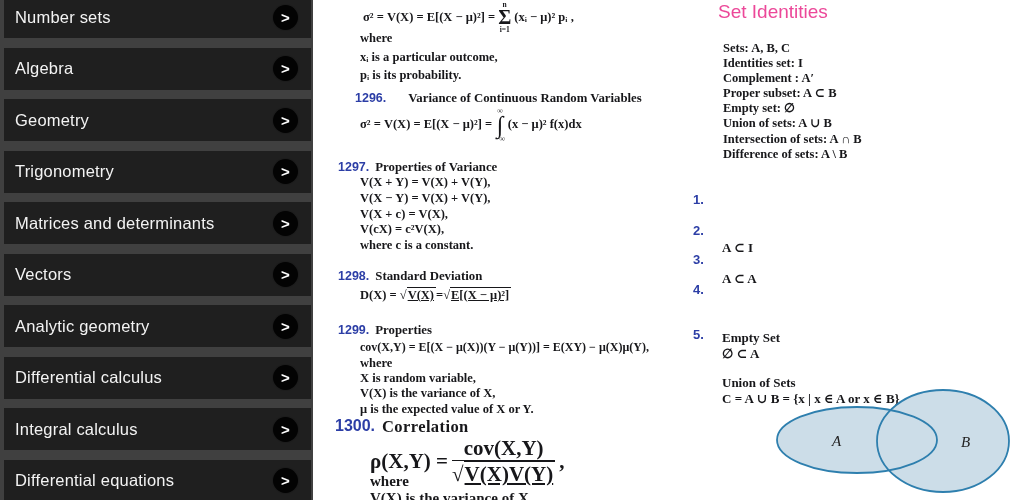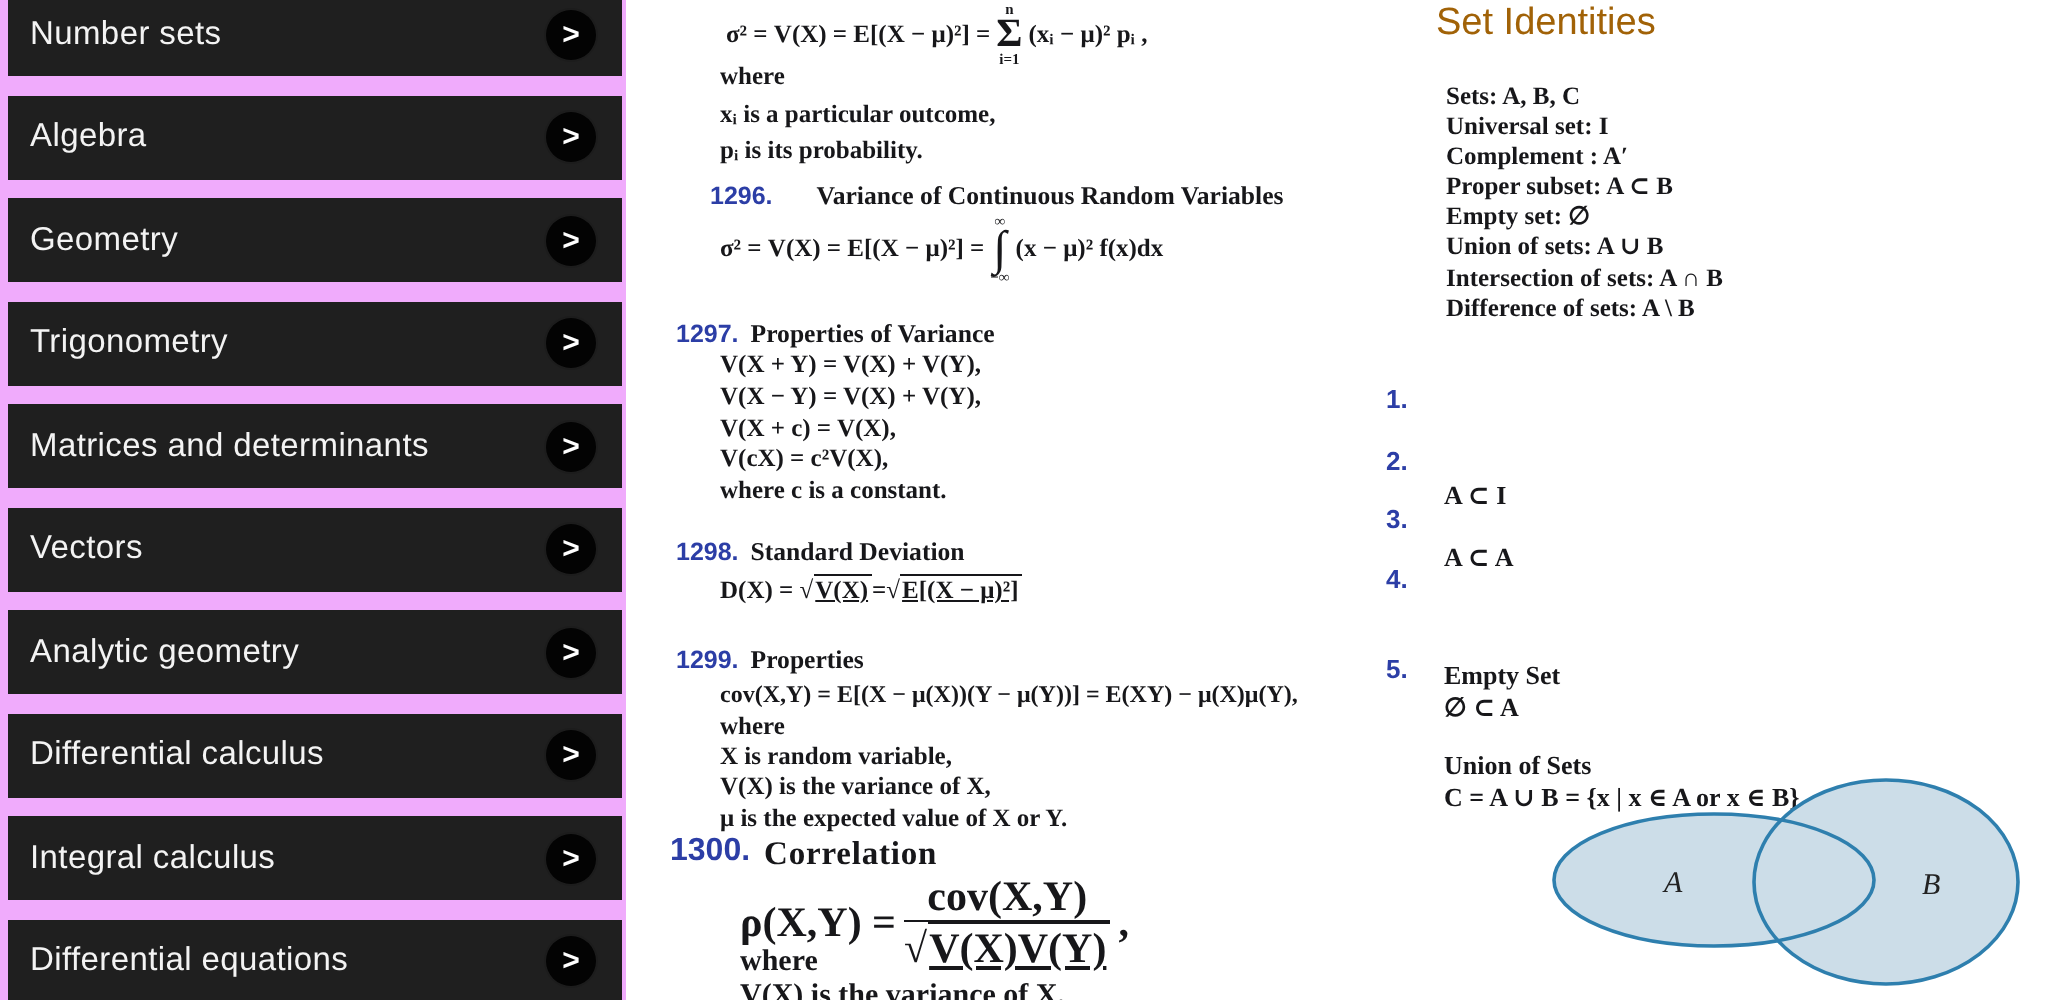--- a/index.html
+++ b/index.html
@@ -5,21 +5,21 @@
   html,body { margin:0; padding:0; }
   body {
     width:1024px; height:500px; overflow:hidden; position:relative;
     background:#ffffff;
     font-family:"Liberation Serif","DejaVu Serif",serif;
   }
 
   
   .sidebar {
     position:absolute; left:0; top:0; width:313px; height:500px;
-    background:#f0abfc; overflow:hidden;
+    background:#404040; overflow:hidden;
   }
   .nav-list { position:absolute; top:-4px; left:0; right:0;
     display:flex; flex-direction:column; gap:9.5px; }
   .nav-row {
     height:42px; margin-left:4px; margin-right:2px;
     background:#1f1f1f;
     display:flex; align-items:center; justify-content:space-between;
     padding:0 12px 0 11px; box-sizing:border-box; cursor:pointer;
   }
   .nav-label {
@@ -67,21 +67,21 @@
   
   .f-large { font-size:21px; }
   .frac { display:inline-flex; flex-direction:column; align-items:center;
     margin:0 4px; line-height:1.15; }
   .frac .den { border-top:1.8px solid #17171a; padding-top:1px; }
 
   
   .si-title {
     position:absolute; left:38px; top:1px;
     font-family:"Liberation Sans","DejaVu Sans",sans-serif;
-    font-size:19px; color:#a16207; white-space:nowrap;
+    font-size:19px; color:#ec4899; white-space:nowrap;
   }
   .defs { position:absolute; left:43px; top:41px; line-height:15.1px;
     font-weight:bold; font-size:12.5px; white-space:nowrap; }
   .id-item { position:absolute; left:13px; display:flex; white-space:nowrap; }
   .id-num {
     color:#2c3ea6; font-family:"Liberation Sans","DejaVu Sans",sans-serif;
     font-weight:bold; font-size:13px; width:29px; flex:0 0 auto;
   }
   .id-body { font-weight:bold; font-size:13px; line-height:15.5px;margin-top:48px; }
   .venn { position:absolute; left:0; top:370px; }
@@ -239,21 +239,21 @@
       <div>where</div>
       <div>V(X) is the variance of X,</div>
     </div>
   </main>
 
   <section class="page page-right">
     <div class="si-title">Set Identities</div>
 
     <div class="defs">
       <div>Sets: A, B, C</div>
-      <div>Universal set: I</div>
+      <div>Identities set: I</div>
       <div>Complement :  A′</div>
       <div>Proper subset:  A ⊂ B</div>
       <div>Empty set:  ∅</div>
       <div>Union of sets:  A ∪ B</div>
       <div>Intersection of sets:  A ∩ B</div>
       <div>Difference of sets:  A \ B</div>
     </div>
 
     <div class="id-item" style="top:192px;">
       <span class="id-num">1.</span>

